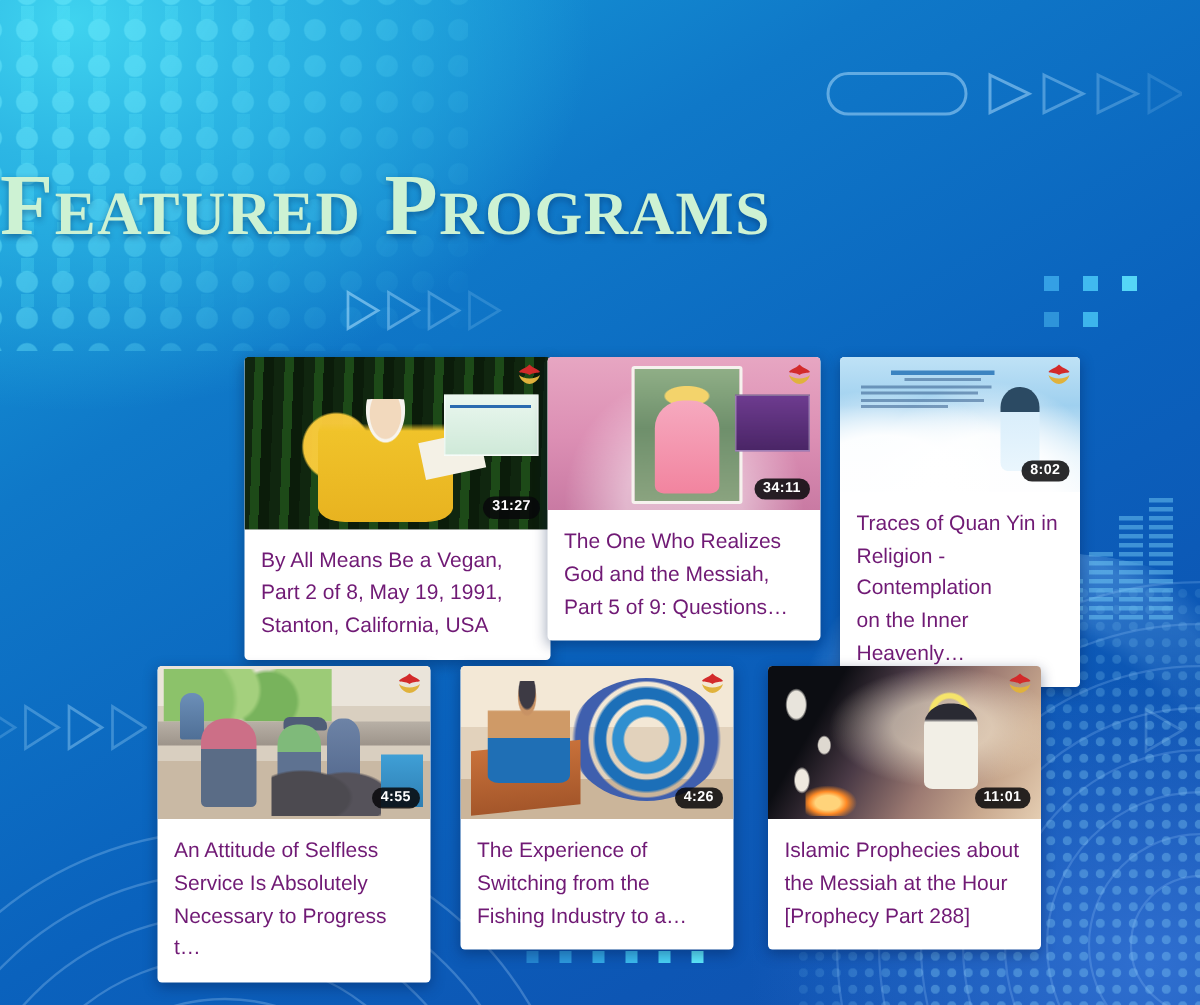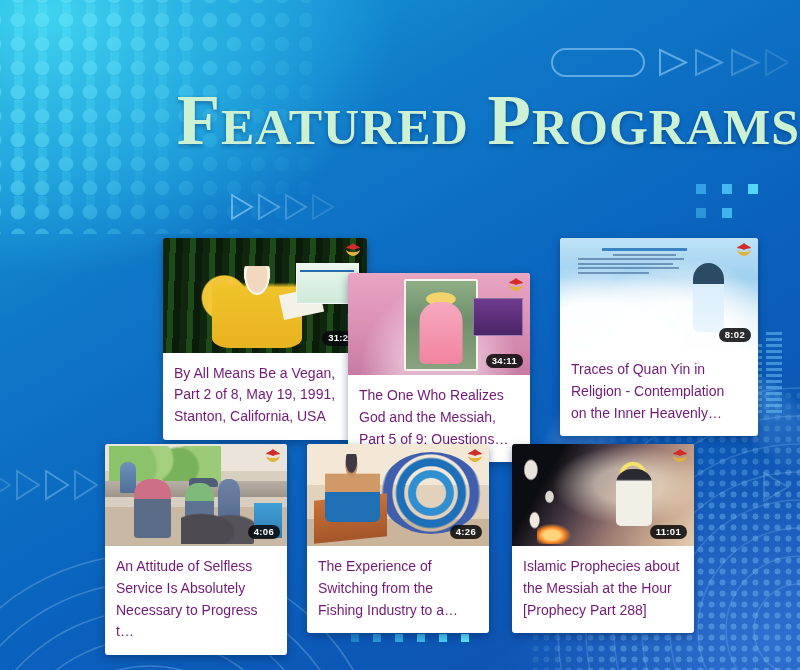--- a/index.html
+++ b/index.html
@@ -70,25 +70,25 @@
     right:-60px;bottom:60px;width:360px;height:240px;
     border-radius:50%;
     background:linear-gradient(180deg, rgba(150,205,255,.34), rgba(150,205,255,0) 55%);
     transform:rotate(-8deg);
     -webkit-mask-image:radial-gradient(ellipse at 50% 120%, rgba(0,0,0,0) 58%, #000 62%, #000 72%, rgba(0,0,0,0) 78%);
             mask-image:radial-gradient(ellipse at 50% 120%, rgba(0,0,0,0) 58%, #000 62%, #000 72%, rgba(0,0,0,0) 78%);
   }
 
   
   .title{
-    position:absolute;left:0;right:0;top:85px;text-align:right;
+    position:absolute;left:0;right:0;top:108px;text-align:left;
     font-family:"Liberation Serif", "DejaVu Serif", serif;
     font-variant:small-caps;
     font-weight:700;
-    font-size:71px;
+    font-size:58px;
     line-height:1;
     letter-spacing:1px;
     color:#cdf2d3;
     text-shadow:0 2px 4px rgba(0,40,90,.45);
     white-space:nowrap;
   }
 
   
   .card{
     position:absolute;
@@ -442,38 +442,38 @@
         <path d="M9 1 C6 4 3 4 2 6 C4 7 6 6 9 8 C12 6 14 7 16 6 C15 4 12 4 9 1 Z" fill="#d32a2a"></path>
         <path d="M2 8 C5 11 13 11 16 8 C15 12 11 14 9 14 C7 14 3 12 2 8 Z" fill="#e0b23c"></path>
       </svg>
       <div class="dur">31:27</div>
     </div>
     <div class="card-title">By All Means Be a Vegan,
 Part 2 of 8, May 19, 1991,
 Stanton, California, USA</div>
   </div>
 
-  <div class="card" style="left:348px;top:238px;width:182px;margin-top:35px;">
+  <div class="card" style="left:365px;top:238px;width:182px;">
     <div class="thumb">
       <div class="thumb-art art-pink">
         <div class="inset"></div>
           <div class="plaque"></div>
       </div>
       <svg class="logo-badge" viewBox="0 0 18 16">
         <path d="M9 1 C6 4 3 4 2 6 C4 7 6 6 9 8 C12 6 14 7 16 6 C15 4 12 4 9 1 Z" fill="#d32a2a"></path>
         <path d="M2 8 C5 11 13 11 16 8 C15 12 11 14 9 14 C7 14 3 12 2 8 Z" fill="#e0b23c"></path>
       </svg>
       <div class="dur">34:11</div>
     </div>
     <div class="card-title">The One Who Realizes
 God and the Messiah,
 Part 5 of 9: Questions…</div>
   </div>
 
-  <div class="card" style="left:560px;top:238px;width:198px;">
+  <div class="card" style="left:560px;top:238px;width:160px;">
     <div class="thumb">
       <div class="thumb-art art-sky">
         <div class="figure"></div>
         <div class="ovl">
             <i></i>
             <i></i>
             <i></i>
             <i></i>
             <i></i>
             <i></i>
@@ -500,21 +500,21 @@
           <div class="p2"></div>
           <div class="p3"></div>
           <div class="p4"></div>
         <div class="bags"></div>
           <div class="bin"></div>
       </div>
       <svg class="logo-badge" viewBox="0 0 18 16">
         <path d="M9 1 C6 4 3 4 2 6 C4 7 6 6 9 8 C12 6 14 7 16 6 C15 4 12 4 9 1 Z" fill="#d32a2a"></path>
         <path d="M2 8 C5 11 13 11 16 8 C15 12 11 14 9 14 C7 14 3 12 2 8 Z" fill="#e0b23c"></path>
       </svg>
-      <div class="dur">4:06</div>
+      <div class="dur">4:55</div>
     </div>
     <div class="card-title">An Attitude of Selfless
 Service Is Absolutely
 Necessary to Progress t…</div>
   </div>
 
   <div class="card" style="left:307px;top:444px;width:182px;">
     <div class="thumb">
       <div class="thumb-art art-fish">
         <div class="swirl"></div>

